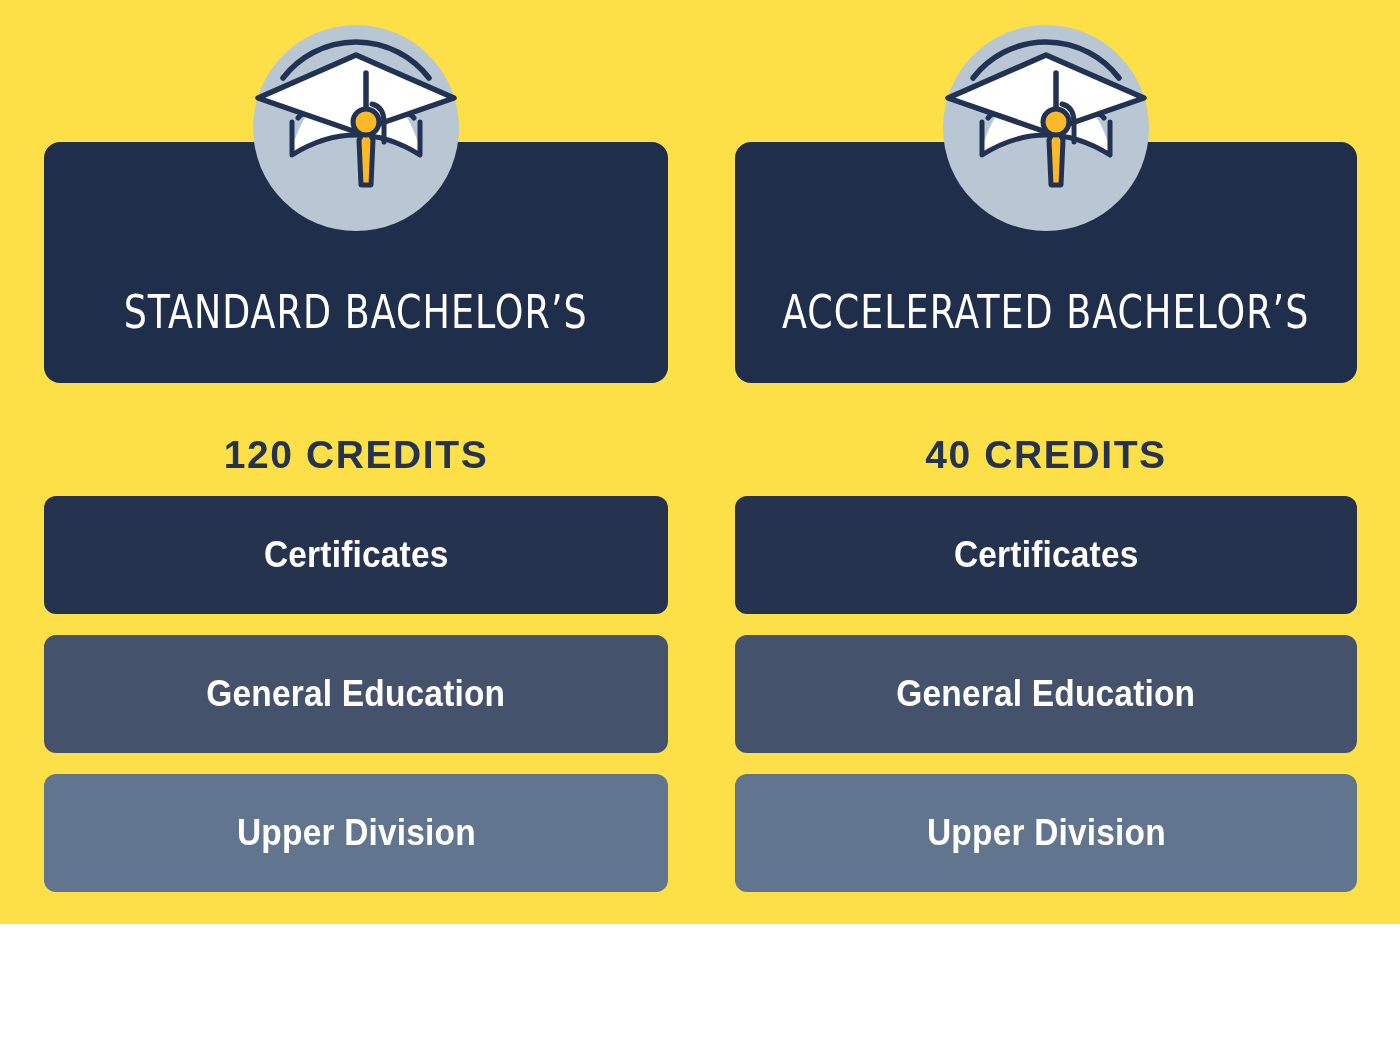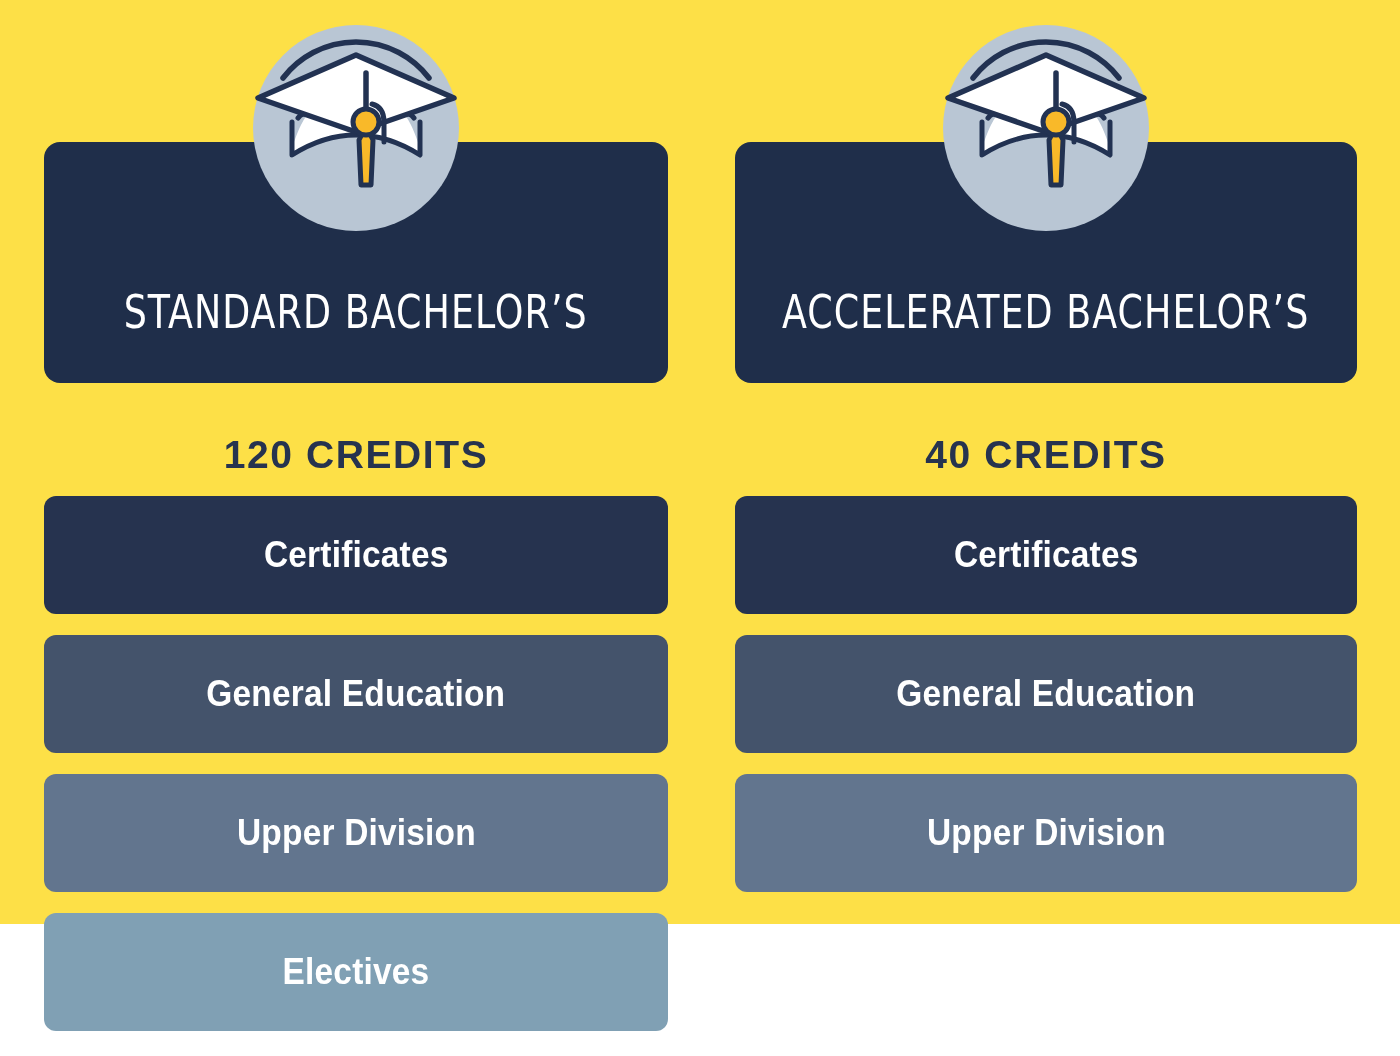--- a/index.html
+++ b/index.html
@@ -140,23 +140,20 @@
     <div class="bars">
       <div class="bar" style="background:#26334f">
         <span class="bar-label">Certificates</span>
       </div>
       <div class="bar" style="background:#44536b">
         <span class="bar-label">General Education</span>
       </div>
       <div class="bar" style="background:#62758e">
         <span class="bar-label">Upper Division</span>
       </div>
-      <div class="bar" style="background:#80a0b4">
-        <span class="bar-label">Electives</span>
-      </div>
     </div>
   </div>
 
   <div class="column col-right">
 
     <div class="icon-wrap">
       <svg viewBox="0 0 212 212" xmlns="http://www.w3.org/2000/svg">
         <circle cx="106" cy="106" r="103" fill="#b9c6d4"></circle>
         <g fill="none" stroke="#223252" stroke-width="5.5" stroke-linecap="round" stroke-linejoin="round">
           <path d="M33 56 A92 92 0 0 1 179 56"></path>

